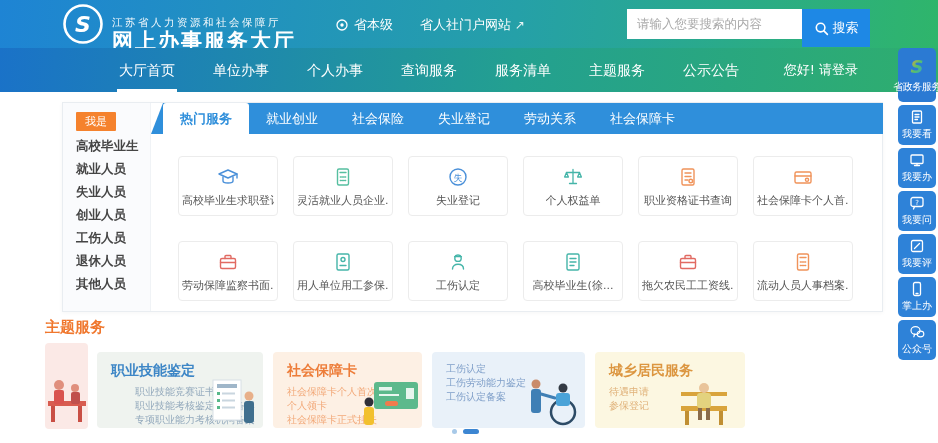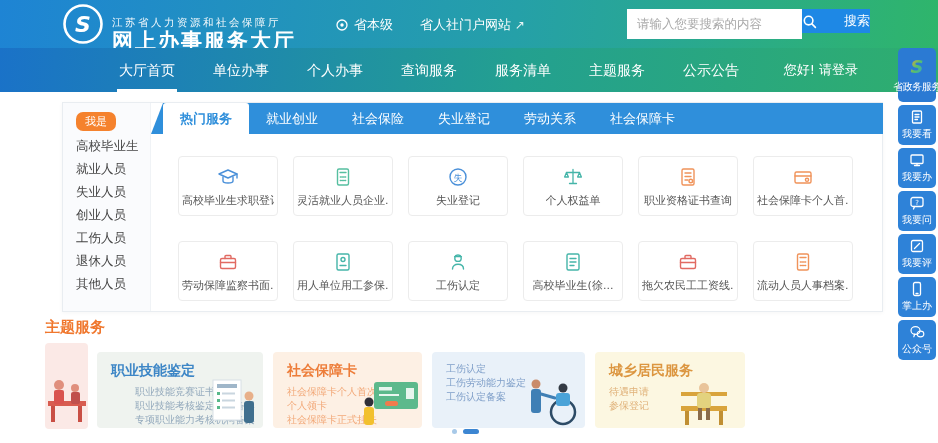--- a/index.html
+++ b/index.html
@@ -16,43 +16,43 @@
   .site { font-size:21px; font-weight:bold; letter-spacing:2px; line-height:23px; }
   .region { position:absolute; left:335px; top:16px; color:#fff; font-size:13px;
     display:flex; align-items:center; gap:5px; cursor:pointer; }
   .portal { position:absolute; left:420px; top:16px; color:#fff; font-size:13px;
     cursor:pointer; text-decoration:none; display:flex; align-items:center; gap:4px; }
   .ext-arrow { font-size:12px; opacity:.9; }
   .search { position:absolute; left:627px; top:9px; display:flex; height:30px; }
   .search input { width:175px; height:30px; border:none; outline:none; padding:0 10px;
     font-size:12.5px; color:#333; background:#fff; }
   .search input::placeholder { color:#a9a9a9; }
-  .search button { width:68px; height:24px; border:none; background:#1e88e5; color:#fff;
-    font-size:13px; display:flex; align-items:center; justify-content:space-between; gap:4px; cursor:pointer; }
+  .search button { width:68px; height:38px; border:none; background:#1e88e5; color:#fff;
+    font-size:13px; display:flex; align-items:center; justify-content:center; gap:4px; cursor:pointer; }
 
   
   .nav { position:absolute; left:0; top:48px; width:938px; height:44px;
     background:linear-gradient(95deg,#1a72c8 0%,#23a090 55%,#2fae6e 100%);
     display:flex; align-items:center; padding-left:113px; }
   .nav-item { position:relative; color:#fff; font-size:14px; height:44px; line-height:44px;
     margin-right:26px; padding:0 6px; cursor:pointer; white-space:nowrap; }
   .nav-item.active::after { content:""; position:absolute; left:4px; right:4px; bottom:0;
     height:3px; background:#fff; }
   .login { position:absolute; right:80px; top:0; height:44px; line-height:44px;
     color:#fff; font-size:13px; cursor:pointer; }
 
   
   .panel { position:absolute; left:62px; top:102px; width:821px; height:210px;
     background:#fff; border:1px solid #e9edf1; box-shadow:0 1px 4px rgba(0,0,0,.04); }
   .sidebar { position:absolute; left:0; top:0; width:88px; height:100%;
     background:#fafbfd; border-right:1px solid #f0f3f6; }
   .badge { position:absolute; left:13px; top:9px; background:#f5822d; color:#fff;
-    font-size:11px; padding:2px 9px; border-radius:7px; }
+    font-size:11px; padding:2px 9px; border-radius:1px; }
   .side-item { position:absolute; left:13px; font-size:12.5px; color:#454545;
-    cursor:pointer; white-space:nowrap; }
+    cursor:pointer; white-space:nowrap;font-weight:bold; }
   .tabbar { position:absolute; left:88px; top:0; width:732px; height:31px;
     background:#2f8fdb; clip-path:polygon(12px 0,100% 0,100% 100%,0 100%);
     display:flex; align-items:stretch; padding-left:12px; }
   .tab { color:#fff; font-size:13px; line-height:31px; padding:0 17px; cursor:pointer; white-space:nowrap; }
   .tab.active { background:#fff; color:#2f8fdb; border-radius:3px 3px 0 0; font-weight:bold; }
   .grid { position:absolute; left:88px; top:31px; width:732px; padding:22px 0 0 27px;
     display:grid; grid-template-columns:repeat(6,100px); gap:25px 15px; }
   .svc { width:100px; height:60px; background:#fff; border:1px solid #ececec; border-radius:4px;
     display:flex; flex-direction:column; align-items:center; justify-content:center; cursor:pointer; }
   .svc .ic { height:24px; display:flex; align-items:center; }

